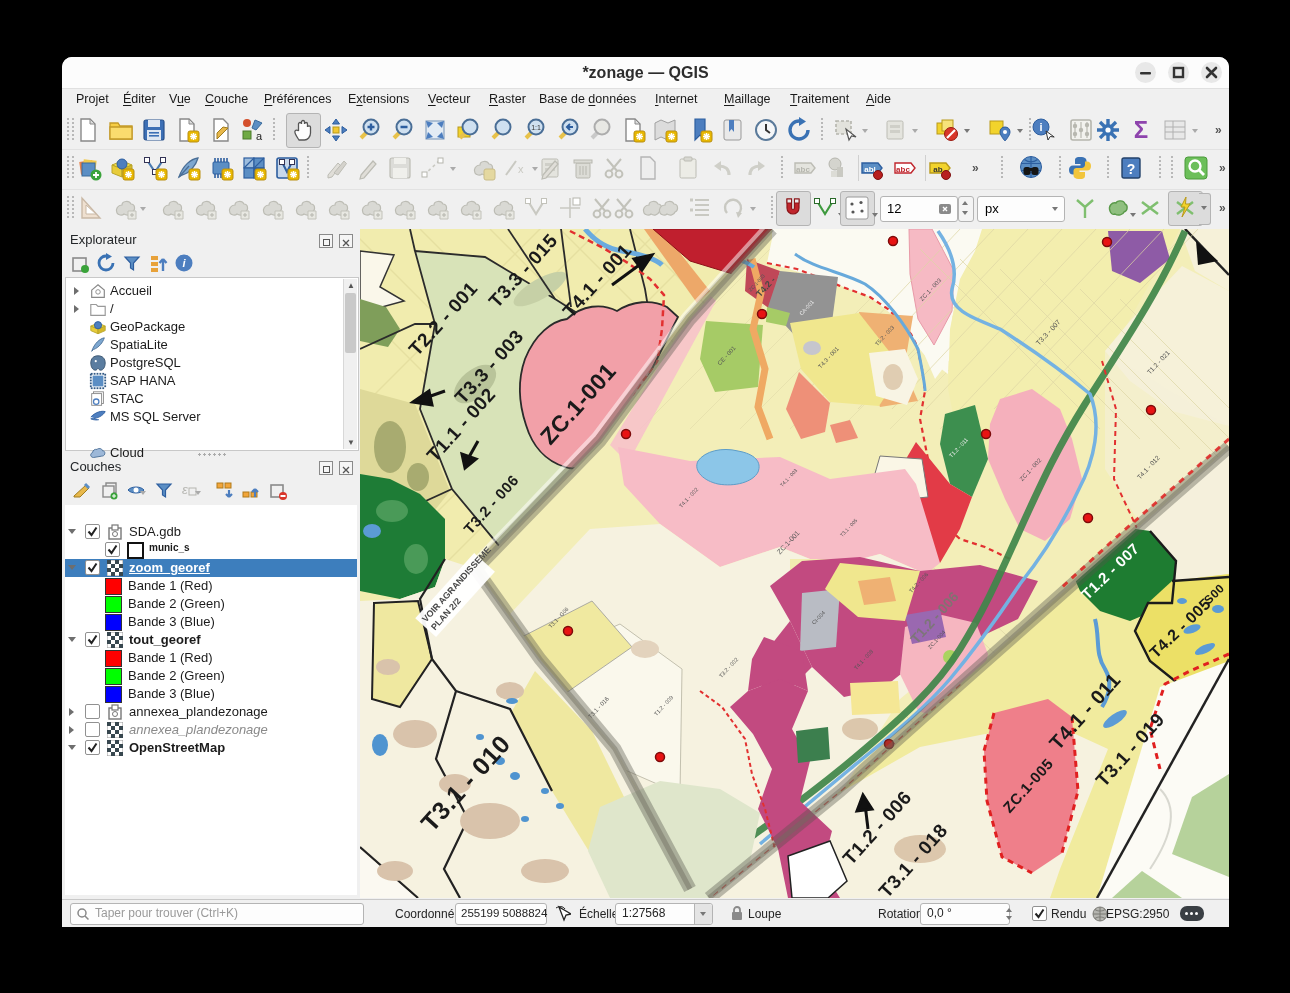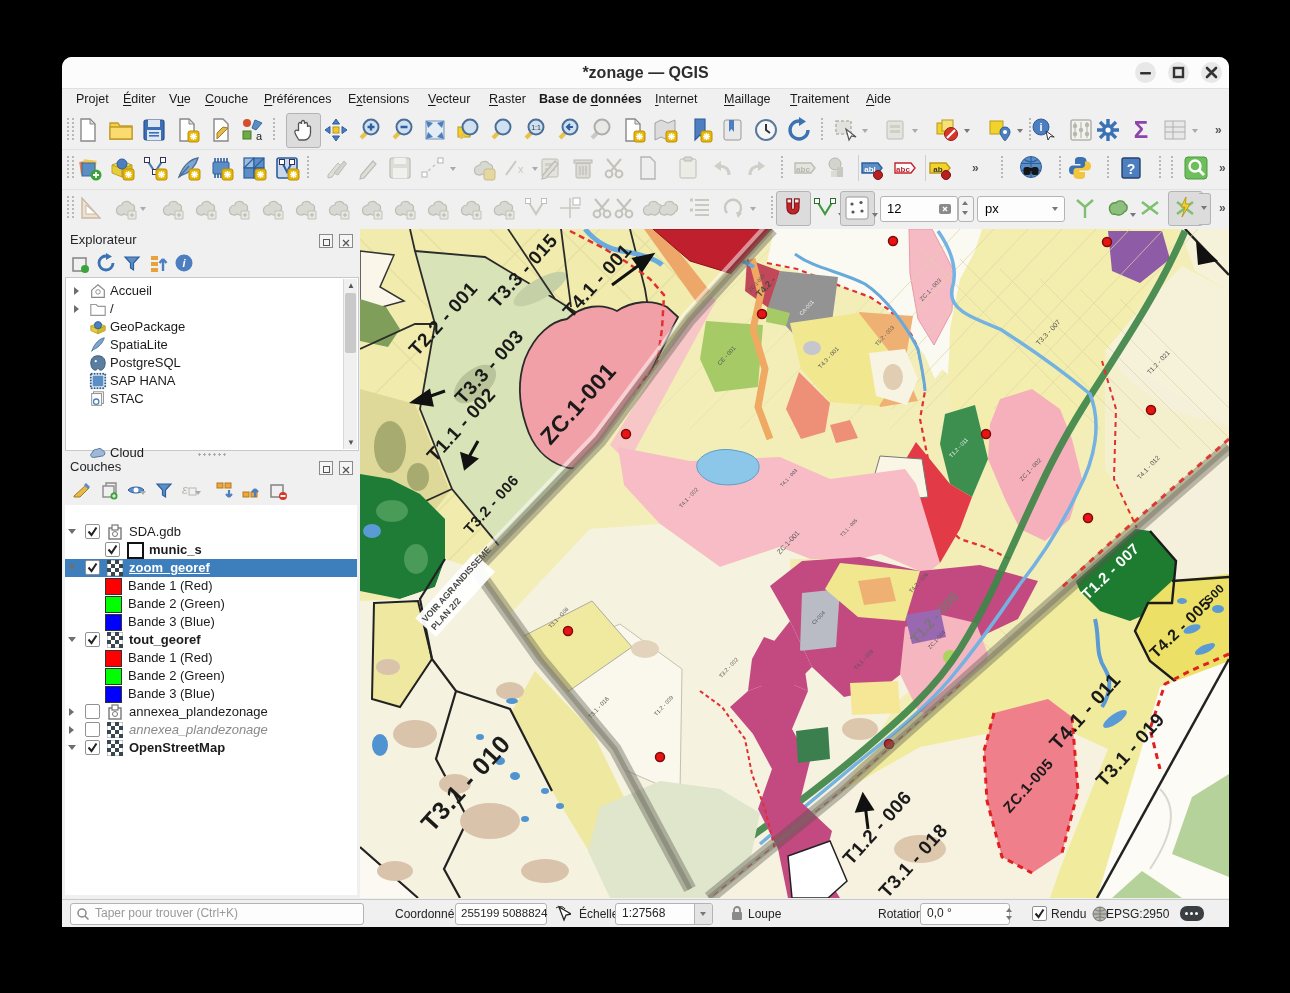--- a/index.html
+++ b/index.html
@@ -50,21 +50,21 @@
     </div>
     <div id="menubar">
       <span style="left:14px;">Projet</span>
       <span style="left:61px;"><u>É</u>diter</span>
       <span style="left:107px;">V<u>u</u>e</span>
       <span style="left:143px;"><u>C</u>ouche</span>
       <span style="left:202px;"><u>P</u>références</span>
       <span style="left:286px;">E<u>x</u>tensions</span>
       <span style="left:366px;"><u>V</u>ecteur</span>
       <span style="left:427px;"><u>R</u>aster</span>
-      <span style="left:477px;font-weight:bold;">Base de <u>d</u>onnées</span>
+      <span style="left:477px;">Base de <u>d</u>onnées</span>
       <span style="left:593px;"><u>I</u>nternet</span>
       <span style="left:662px;"><u>M</u>aillage</span>
       <span style="left:728px;"><u>T</u>raitement</span>
       <span style="left:804px;text-align:center;"><u>A</u>ide</span>
     </div>
     <div id="tb">
       <div style="position:absolute;left:0;top:40px;width:100%;height:1px;background:#e2e2e2;"></div>
       <div style="position:absolute;left:0;top:80px;width:100%;height:1px;background:#e2e2e2;"></div>
       <div class="grip" style="left:4px;top:8px;"></div>
       <div class="grip" style="left:9px;top:8px;"></div>
@@ -766,20 +766,26 @@
               <rect x="1" y="11.600000000000001" width="2" height="2"></rect>
               <rect x="17" y="11.600000000000001" width="2" height="2"></rect>
               <rect x="14.8" y="1" width="2" height="2"></rect>
               <rect x="14.8" y="17" width="2" height="2"></rect>
               <rect x="1" y="14.8" width="2" height="2"></rect>
               <rect x="17" y="14.8" width="2" height="2"></rect>
             </g>
           </svg>
           <span style="position:absolute;left:44px;top:1px;">SAP HANA</span>
         </div>
+        <div class="trow" style="top:130px;">
+          <svg style="position:absolute;left:22px;top:0px;" width="20" height="18" viewBox="0 0 20 20">
+            <path d="M2 10c6-6 12-7 16-6-2 4-8 8-16 8 0 0 4 2 9 1" fill="#4d7ebf" stroke="#2d5e9f"></path>
+          </svg>
+          <span style="position:absolute;left:44px;top:1px;">MS SQL Server</span>
+        </div>
         <div class="trow" style="top:166px;">
           <svg style="position:absolute;left:22px;top:0px;" width="20" height="18" viewBox="0 0 20 20">
             <path d="M5 15c-2.5 0-3.5-2-3-3.5.3-1.5 2-2 2-2 0-2.5 2.5-4 5-3.5 1-1.5 5.5-1.5 6 1.5 2 0 3 1.5 2.5 3.5-.3 1.7-2 2.5-3.5 2.5z" fill="#9db8d8" stroke="#4a6e96"></path>
           </svg>
           <span style="position:absolute;left:44px;top:1px;">Cloud</span>
         </div>
         <div style="position:absolute;right:1px;top:1px;width:13px;height:170px;background:#f0f0f0;border-left:1px solid #d8d8d8;">
           <div style="position:absolute;top:2px;left:3px;font-size:8px;color:#555;">▲</div>
           <div style="position:absolute;top:14px;left:1px;width:11px;height:60px;background:#c9c9c9;border-radius:2px;"></div>
           <div style="position:absolute;bottom:2px;left:3px;font-size:8px;color:#555;">▼</div>
@@ -846,21 +852,21 @@
           </svg>
           <span style="position:absolute;left:64px;top:1px;font-size:13px;">SDA.gdb</span>
         </div>
         <div class="trow" style="top:36px;">
           <div class="cb" style="left:40px;top:1px;">
             <svg width="13" height="13">
               <path d="M2.5 6.5l3 3.5 5-7.5" stroke="#222" stroke-width="2" fill="none"></path>
             </svg>
           </div>
           <div style="position:absolute;left:62px;top:1px;width:13px;height:13px;background:#fff;border:2px solid #111;"></div>
-          <span style="position:absolute;left:84px;top:1px;font-size:13px;font-weight:bold;text-align:center;">munic_s</span>
+          <span style="position:absolute;left:84px;top:1px;font-size:10px;font-weight:bold;text-align:center;">munic_s</span>
         </div>
         <div class="trow" style="top:54px;background:#3d7ebd;">
           <div class="arrowd" style="left:3px;top:6px;"></div>
           <div class="cb" style="left:20px;top:1px;">
             <svg width="13" height="13">
               <path d="M2.5 6.5l3 3.5 5-7.5" stroke="#222" stroke-width="2" fill="none"></path>
             </svg>
           </div>
           <svg style="position:absolute;left:42px;top:1px;" width="16" height="16">
             <rect width="16" height="16" fill="#fff" stroke="#999" stroke-width="1"></rect>

